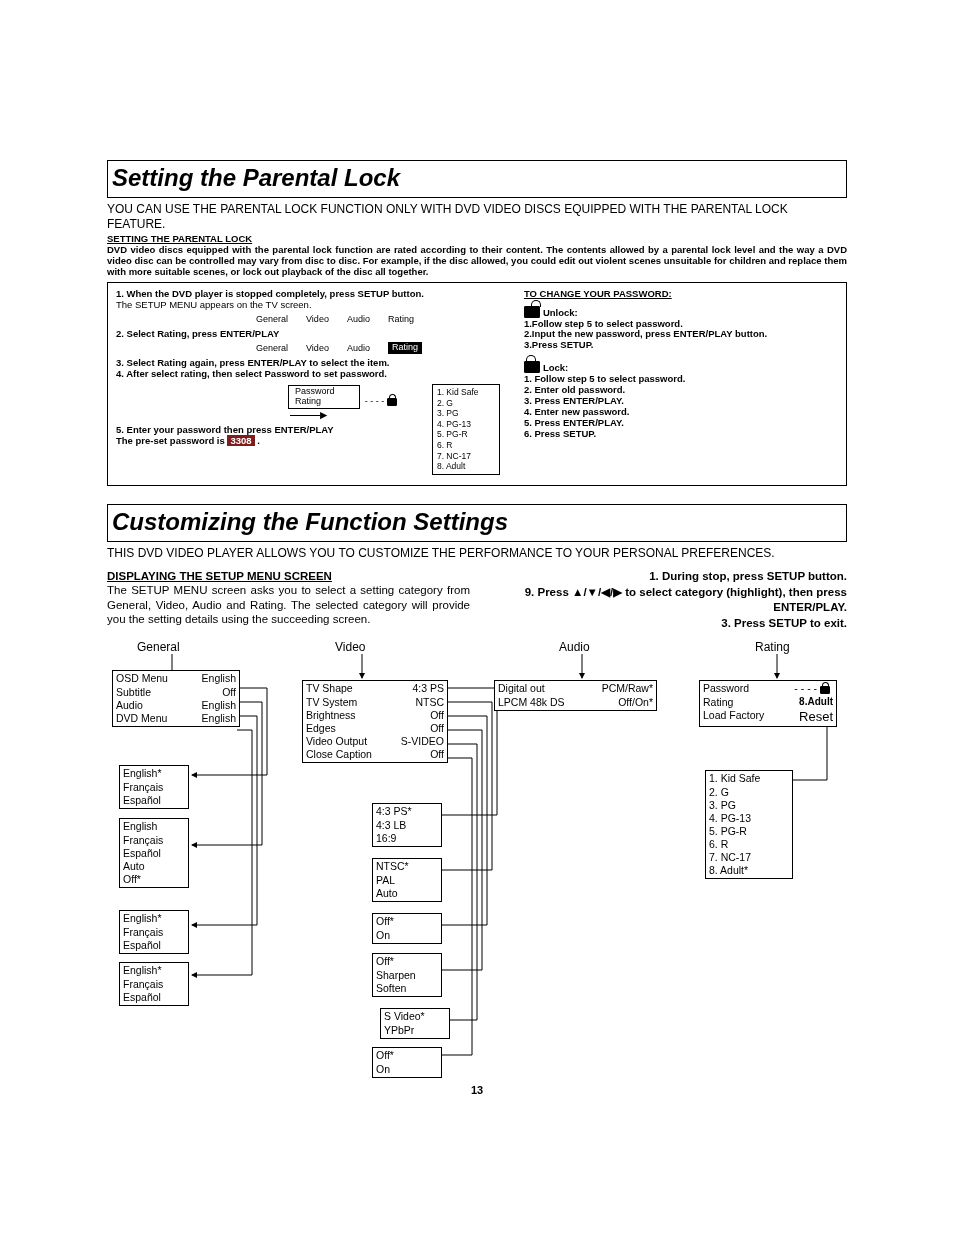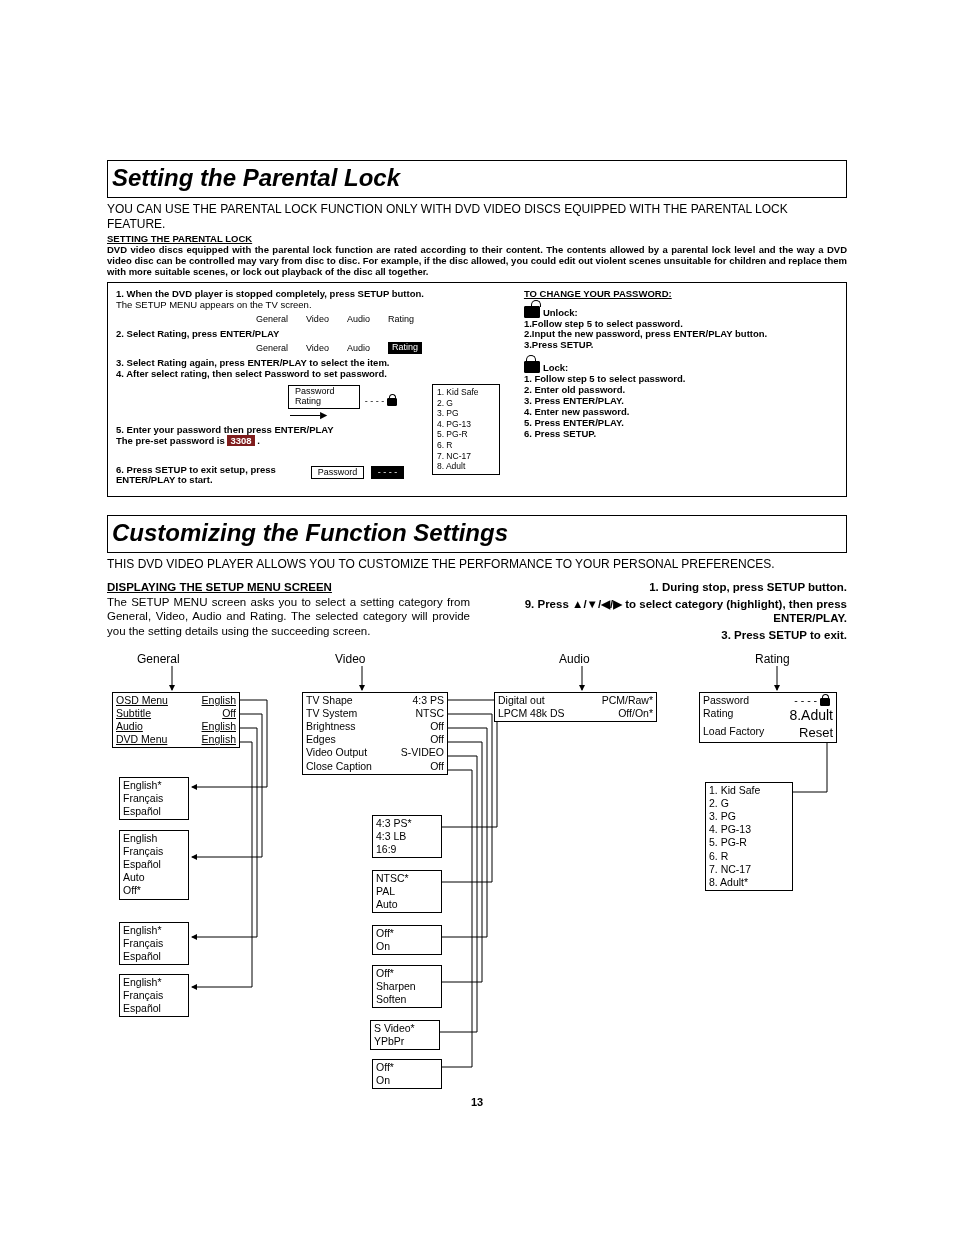--- a/index.html
+++ b/index.html
@@ -185,28 +185,20 @@
             <span style="display:inline-block;width:30px;border-top:1px solid #000;vertical-align:middle;margin-left:4px;"></span>▶
           </div>
           <div style="height:4px;"></div>
           <div class="bold">5. Enter your password then press ENTER/PLAY</div>
           <div class="bold">
             <span>The pre-set password is</span>
             <span style="background:#7f1d1d;color:#fff;padding:0 3px;">3308</span>
             <span>.</span>
           </div>
           <div style="height:18px;"></div>
-          <div>
-            <span class="bold" style="display:inline-block;width:190px;vertical-align:top;">
-              <span>6. Press SETUP to exit setup, press</span><br>
-              <span>ENTER/PLAY to start.</span>
-            </span>
-            <span class="mini-box">Password</span>
-            <span class="mini-box dark">- - - -</span>
-          </div>
         </div>
       </div>
 
       <div class="right-col small bold">
         <div class="underline">TO CHANGE YOUR PASSWORD:</div>
         <div style="height:6px;"></div>
         <div><span class="lockicon open"></span><span>Unlock:</span></div>
         <div>1.Follow step 5 to select password.</div>
         <div>2.Input the new password, press ENTER/PLAY button.</div>
         <div>3.Press SETUP.</div>
@@ -299,21 +291,21 @@
     <div class="cat" style="left:228px;">
         <span class="label">Video</span>
       </div>
     <div class="cat" style="left:452px;">
         <span class="label">Audio</span>
       </div>
     <div class="cat" style="left:648px;">
         <span class="label">Rating</span>
       </div>
 
-    <div class="box" style="left:5px; top:40px; width:120px;text-decoration:underline;">
+    <div class="box" style="left:5px; top:30px; width:120px;">
       <div class="row">
           <span>OSD Menu</span>
           <span>English</span>
         </div>
       <div class="row">
           <span>Subtitle</span>
           <span>Off</span>
         </div>
       <div class="row">
           <span>Audio</span>
@@ -385,21 +377,21 @@
       </div>
     <div class="box sub" style="left:258px; top:273px;">
         <div>Off*</div>
         <div>On</div>
       </div>
     <div class="box sub" style="left:258px; top:313px;">
         <div>Off*</div>
         <div>Sharpen</div>
         <div>Soften</div>
       </div>
-    <div class="box sub" style="left:256px; top:368px;">
+    <div class="box sub" style="left:266px; top:368px;">
         <div>S Video*</div>
         <div>YPbPr</div>
       </div>
     <div class="box sub" style="left:258px; top:407px;">
         <div>Off*</div>
         <div>On</div>
       </div>
 
     <div class="box" style="left:387px; top:40px; width:155px;">
       <div class="row">
@@ -412,21 +404,21 @@
         </div>
     </div>
 
     <div class="box" style="left:592px; top:40px; width:130px;">
       <div class="row">
           <span>Password</span>
           <span><span>- - - -</span> <span class="lockicon small closed"></span></span>
         </div>
       <div class="row">
           <span>Rating</span>
-          <span style="font-size:14px;">8.Adult</span>
+          <span style="font-size:10px;font-weight:bold;">8.Adult</span>
         </div>
       <div class="row">
           <span>Load Factory</span>
           <span style="font-size:13px;">Reset</span>
         </div>
     </div>
     <div class="box" style="left:598px; top:130px; width:80px;">
       <div>1. Kid Safe</div>
       <div>2. G</div>
       <div>3. PG</div>

